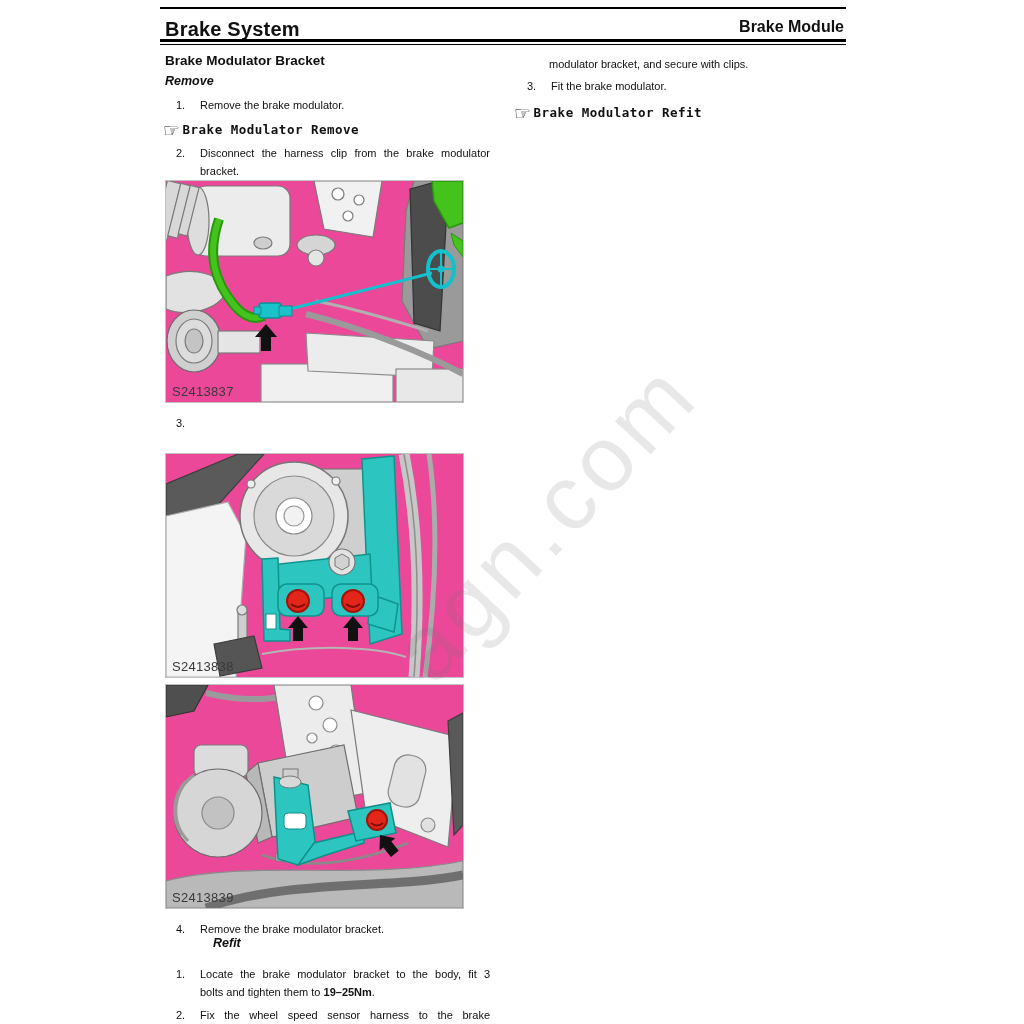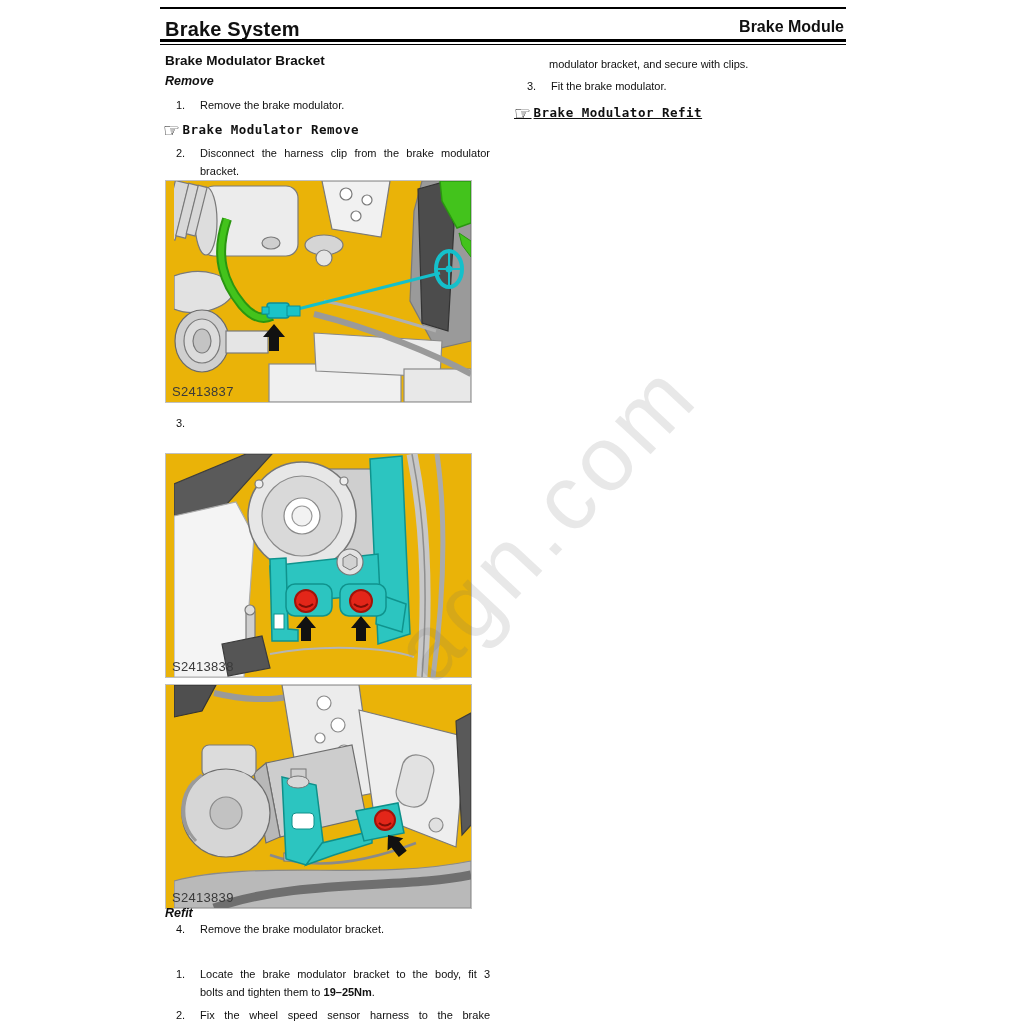--- a/index.html
+++ b/index.html
@@ -19,21 +19,21 @@
   .sec-title{left:2px;top:53px;font-size:13.5px;font-weight:bold;}
   .sub-head{left:2px;font-size:12.5px;font-weight:bold;font-style:italic;}
   .step{font-size:11px;line-height:18px;}
   .step .num{position:absolute;left:13px;top:0;}
   .step .txt{position:absolute;left:37px;top:0;width:290px;}
   .jl{text-align:justify;text-align-last:justify;}
   .callout{font-family:"DejaVu Sans Mono","Liberation Mono",monospace;font-weight:bold;
            font-size:12.5px;letter-spacing:.5px;white-space:nowrap;}
   .callout .hand{font-family:"DejaVu Sans",sans-serif;font-weight:normal;font-size:19px;
                  vertical-align:-3px;margin-right:2px;}
-  .fig{left:2px;width:297px;background:#eab308;border:1px solid #c0c0c0;overflow:hidden;padding-left:8px;}
+  .fig{left:2px;width:297px;background:#ec4899;border:1px solid #c0c0c0;overflow:hidden;}
   .fig svg{display:block;}
   .fig-label{position:absolute;left:6px;bottom:3px;font-size:13px;color:#3a3a3a;letter-spacing:.3px;}
   .torque{font-weight:bold;}
   
   .watermark{left:372px;top:630px;transform:rotate(-47deg);transform-origin:0 0;
              font-size:92px;letter-spacing:6px;color:rgba(110,110,110,0.16);
              z-index:6;pointer-events:none;white-space:nowrap;}
 </style>
 </head>
 <body>
@@ -227,21 +227,21 @@
       </g>
     </svg>
     <div class="fig-label">S2413839</div>
   </div>
 
   <div class="abs step" style="top:920px;left:0;width:324px;">
     <span class="num">4.</span>
     <div class="txt">Remove the brake modulator bracket.</div>
   </div>
 
-  <div class="abs sub-head" style="top:906px;">Refit</div>
+  <div class="abs sub-head" style="top:936px;margin-left:48px;">Refit</div>
 
   <div class="abs step" style="top:965px;left:0;width:324px;">
     <span class="num">1.</span>
     <div class="txt">
       <div class="jl">Locate the brake modulator bracket to the body, fit 3</div>
       <div><span>bolts and tighten them to </span><span class="torque">19–25Nm</span><span>.</span></div>
     </div>
   </div>
 
   <div class="abs step" style="top:1006px;left:0;width:324px;">
@@ -253,16 +253,16 @@
 </div>
 
 <div class="col col-right">
   <div class="abs step" style="top:55px;left:0;width:331px;">
     <div class="txt" style="left:35px;width:296px;">modulator bracket, and secure with clips.</div>
   </div>
   <div class="abs step" style="top:77px;left:0;width:331px;">
     <span class="num">3.</span>
     <div class="txt">Fit the brake modulator.</div>
   </div>
-  <div class="abs callout" style="top:102px;left:0;text-decoration:underline;">
+  <div class="abs callout" style="top:102px;left:0;">
     <span class="hand">☞</span><span>Brake Modulator Refit</span>
   </div>
 </div>
 
 </body></html>

